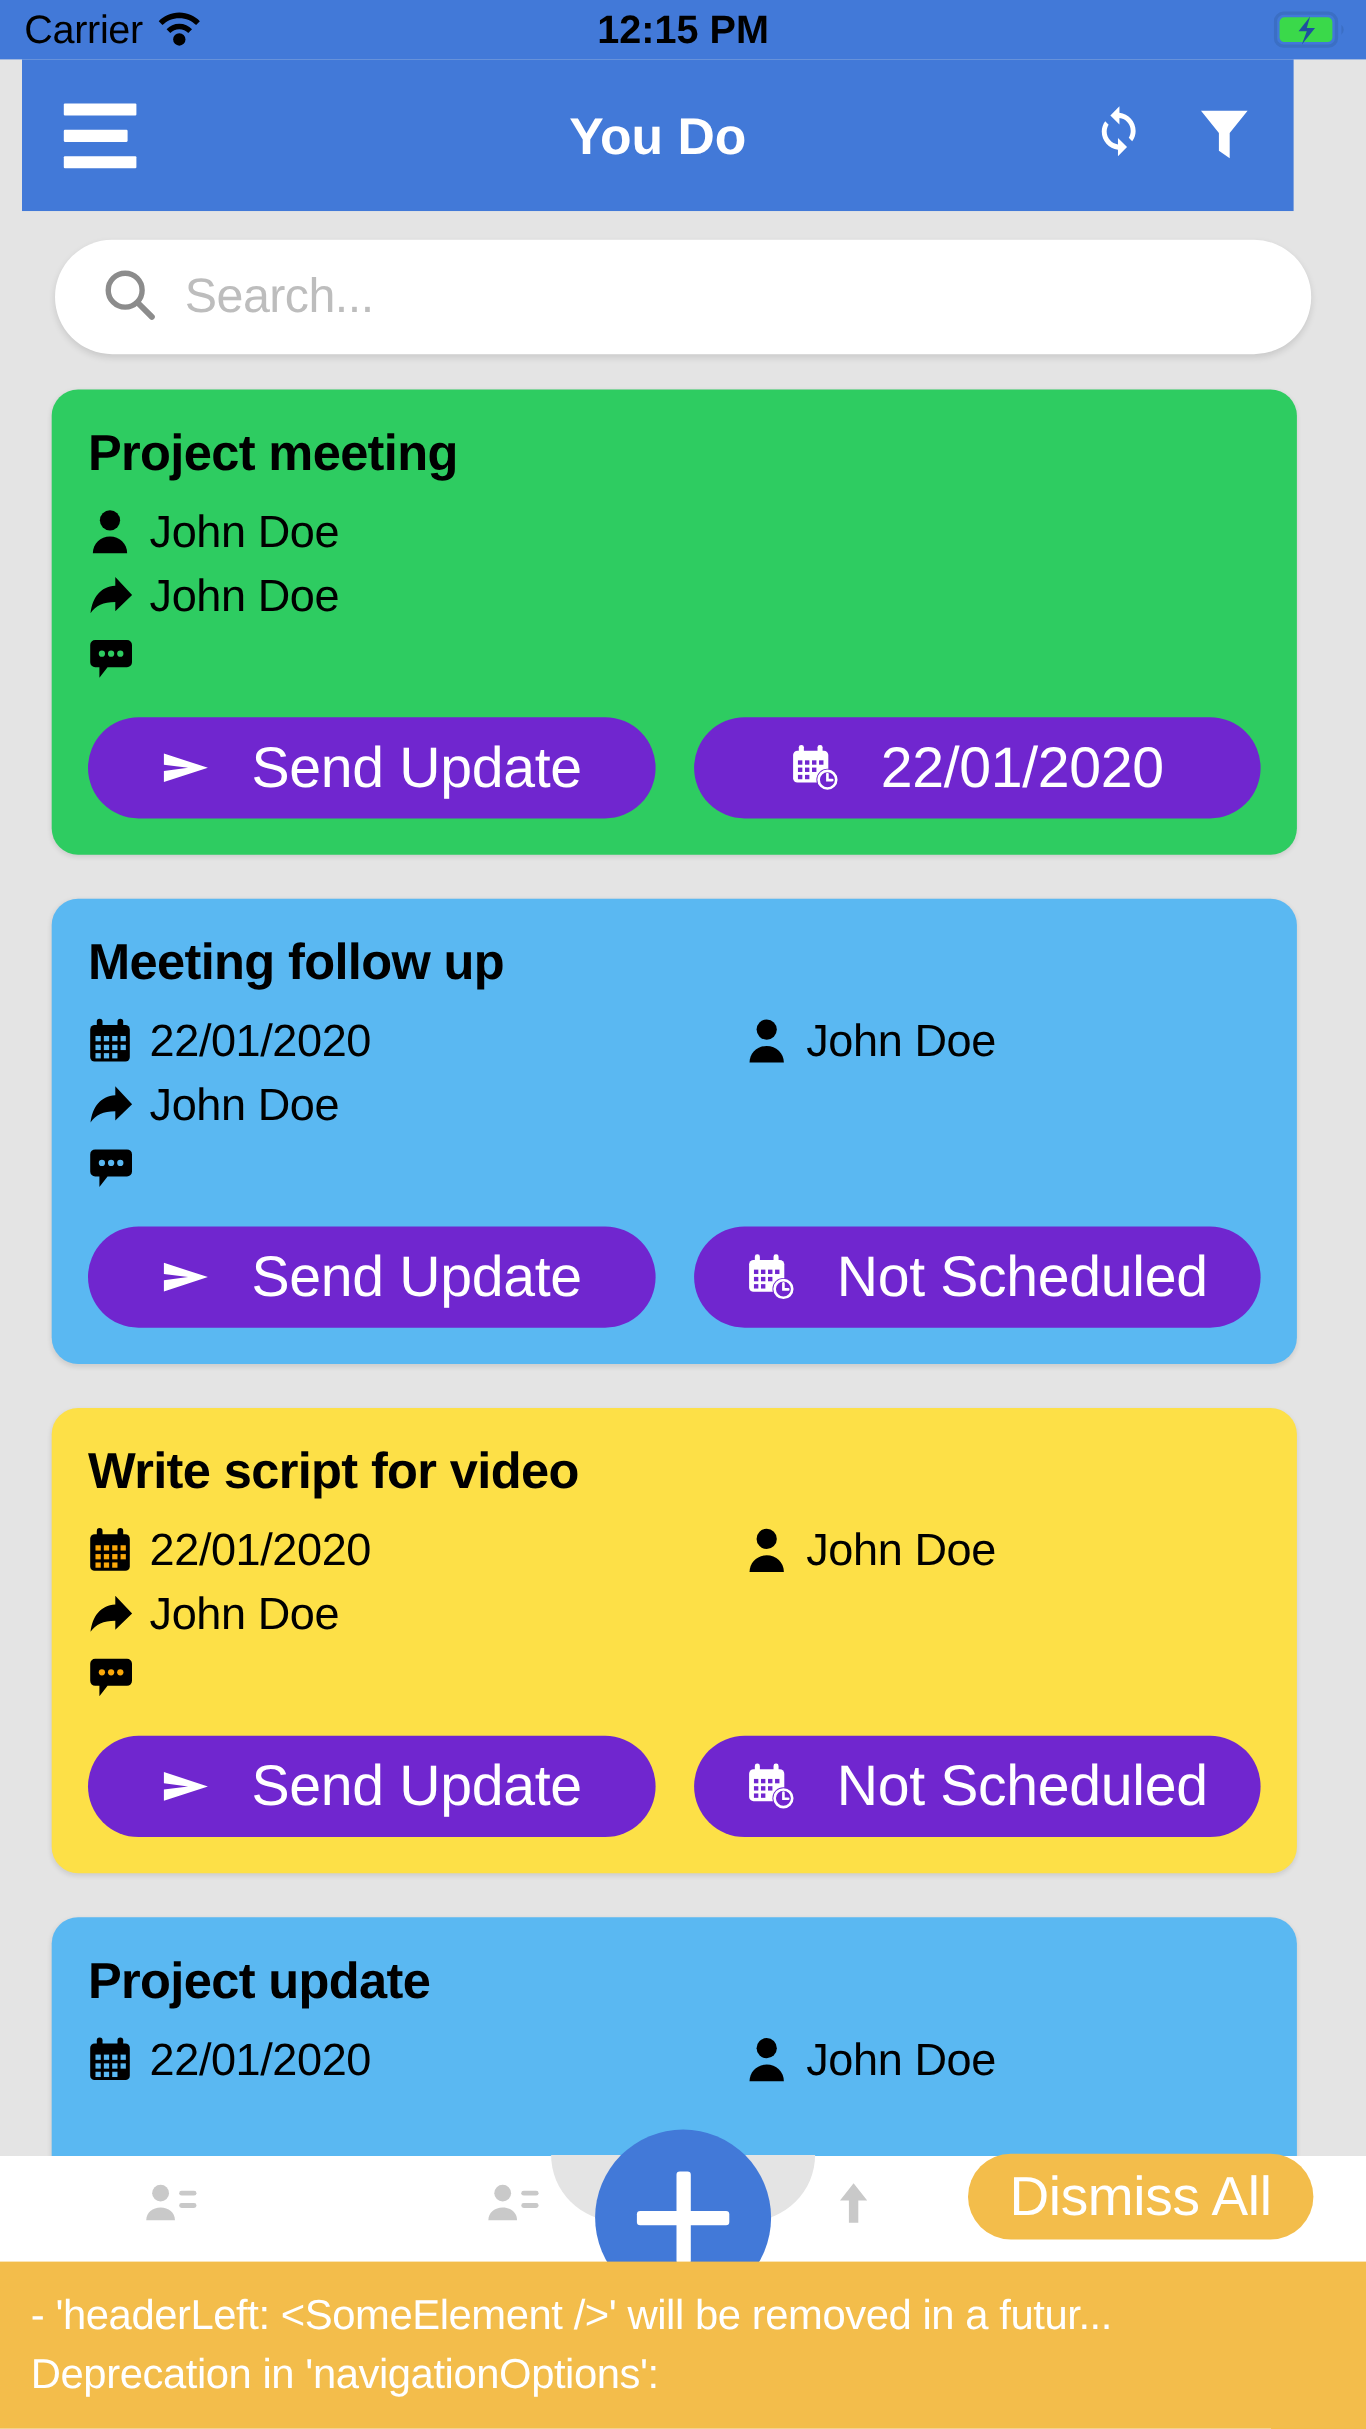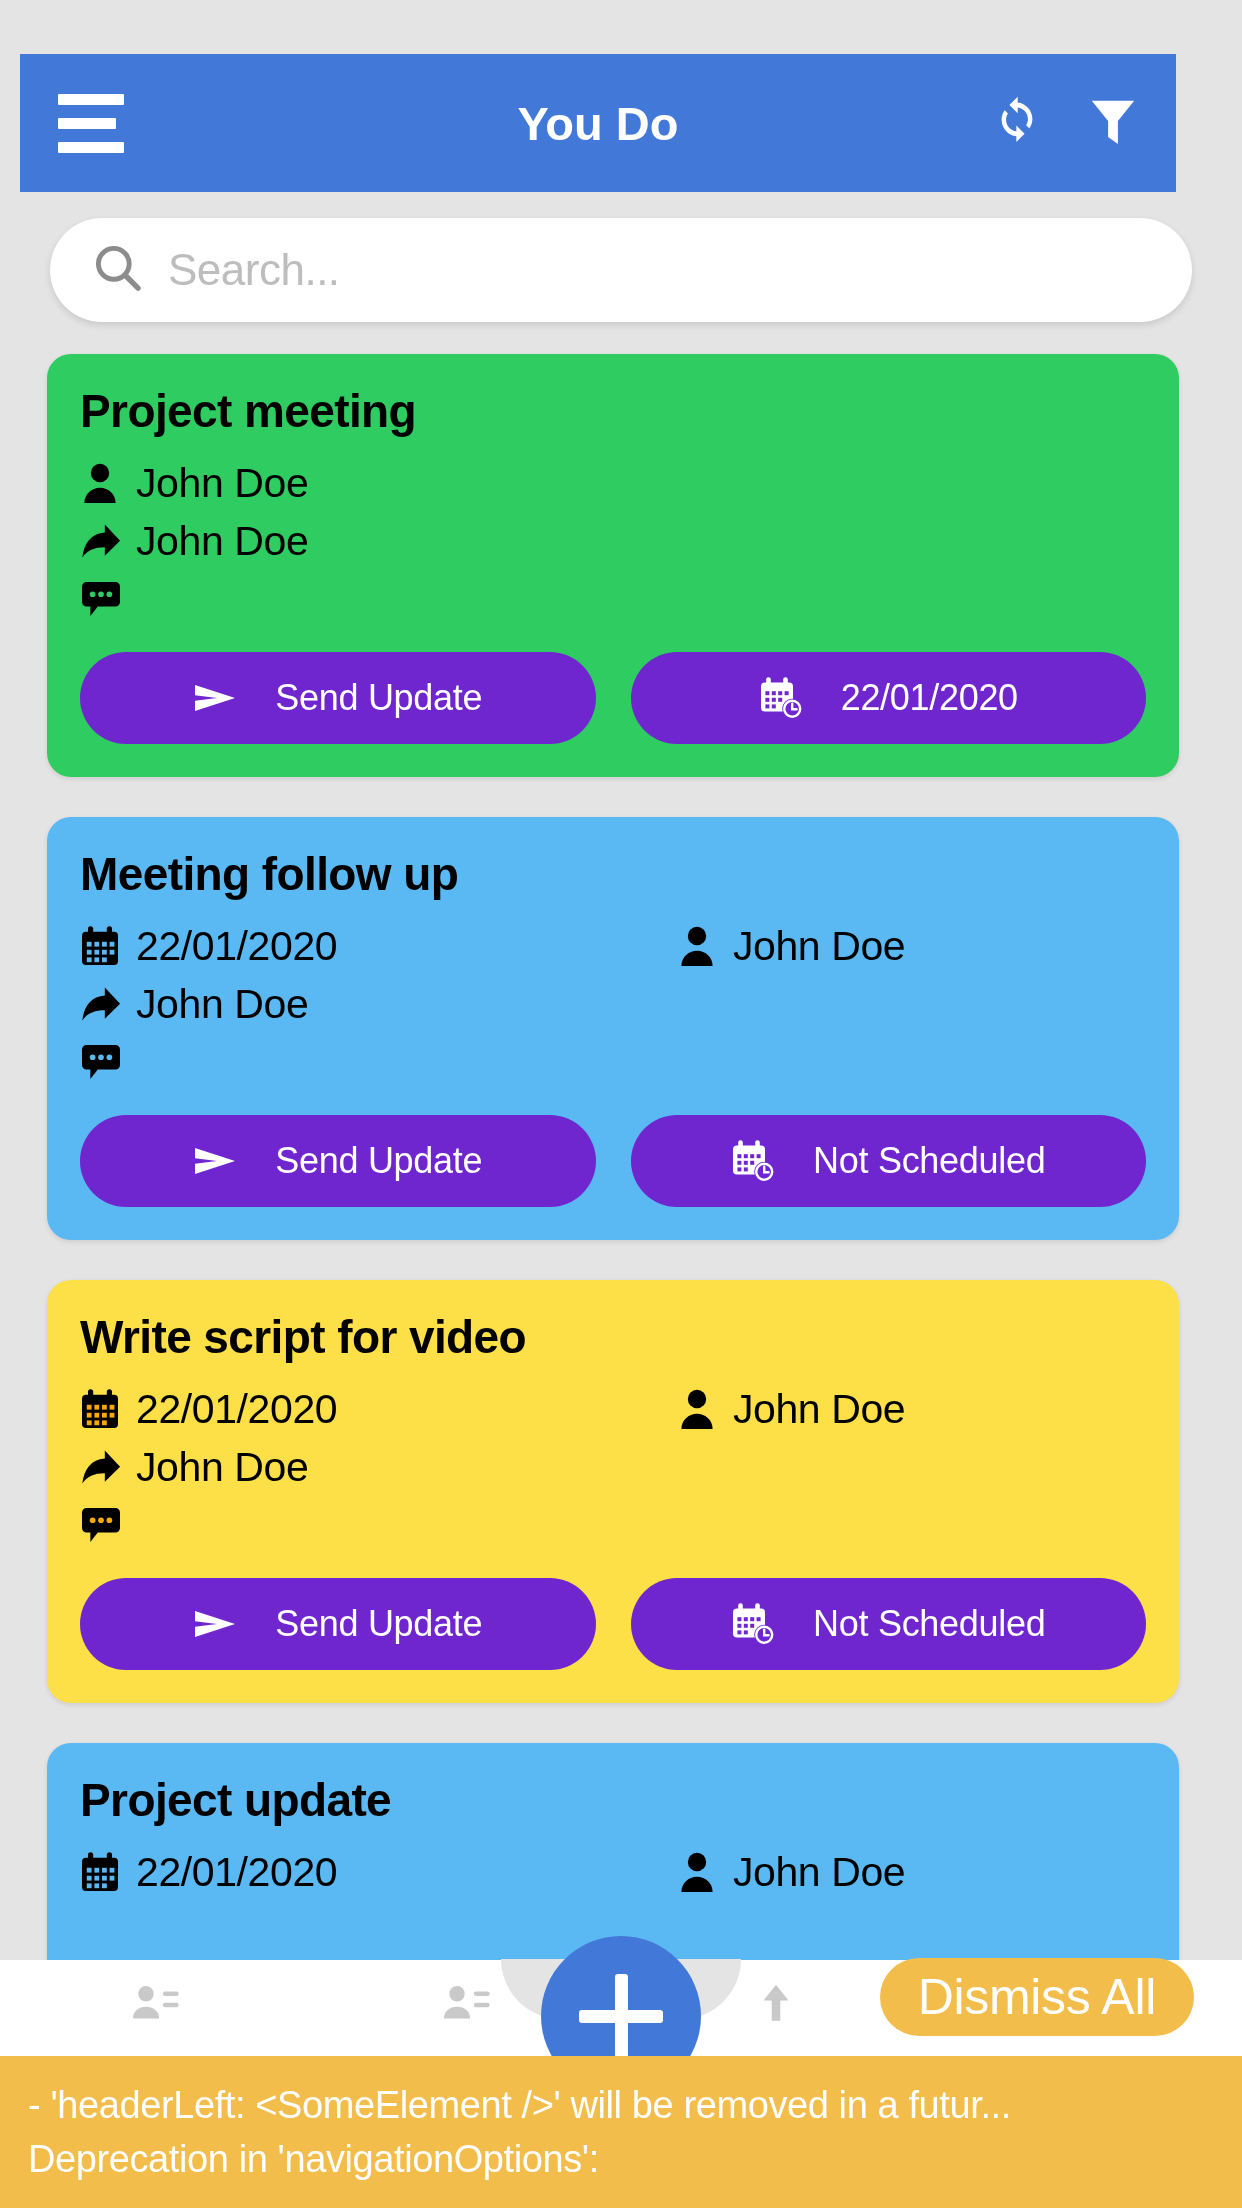--- a/index.html
+++ b/index.html
@@ -74,21 +74,21 @@
   .meta-row.split > .meta-item:first-child{ width:56%; }
   .meta-item{ display:flex; align-items:center; }
   .meta-ico{ width:46px; display:flex; align-items:center; justify-content:flex-start; flex:none; }
   .meta-text{ font-size:41px; color:#000; margin-left:10px; letter-spacing:-0.4px; }
 
   .btn-row{ display:flex; gap:35px; padding:24px 0 33px 0; }
   .btn{
     flex:1; height:92px; border-radius:46px;
     background:#7026cf; color:#fff;
     display:flex; align-items:center; justify-content:center; gap:38px;
-    font-size:36px; cursor:pointer; letter-spacing:-0.3px;
+    font-size:52px; cursor:pointer; letter-spacing:-0.3px;
   }
   .btn .bico{ display:flex; align-items:center; }
 
   
   .tabbar{
     position:absolute; left:0; bottom:0; width:1242px; height:248px;
     background:#fff;
   }
   .tabbar-notch{
     position:absolute; left:50%; transform:translateX(-50%);
@@ -126,20 +126,40 @@
     background:#f3bd4b; color:#fff;
     padding:22px 28px 0 28px; z-index:10;
   }
   .warnbanner div{ font-size:38px; line-height:54px; letter-spacing:-0.4px; }
 </style>
 </head>
 <body>
 
 <div id="app">
 
+  <div class="statusbar">
+    <div class="sb-left">
+      <span class="sb-carrier">Carrier</span>
+      <span>
+        <svg width="42" height="34" viewBox="0 0 24 20">
+            <path fill="#000" d="M12 2C7.5 2 3.6 3.9 1 6.6l2 2.1C5.2 6.4 8.4 5 12 5s6.8 1.4 9 3.7l2-2.1C20.4 3.9 16.5 2 12 2zm0 6c-2.7 0-5.1 1.1-6.8 2.9l2 2.1c1.2-1.2 2.9-2 4.8-2s3.6.8 4.8 2l2-2.1C17.1 9.1 14.7 8 12 8z"></path>
+            <circle cx="12" cy="16.4" r="3.3" fill="#000"></circle>
+          </svg>
+      </span>
+    </div>
+    <div class="sb-center">12:15 PM</div>
+    <div class="sb-right">
+      <svg width="66" height="34" viewBox="0 0 44 22">
+        <rect x="1" y="1" width="37" height="20" rx="5" ry="5" fill="none" stroke="#3b6fc4" stroke-width="2"></rect>
+        <rect x="3.5" y="3.5" width="32" height="15" rx="3" ry="3" fill="#3ad94a"></rect>
+        <path d="M41 8 v6 a4 4 0 0 0 0-6z" fill="#3b6fc4"></path>
+        <path d="M22 3 l-7 9 h5 l-3 8 8-10 h-5 z" fill="#1f4fa0"></path>
+      </svg>
+    </div>
+  </div>
 
   <div class="navbar">
     <div class="nav-menu">
       <i></i>
         <i></i>
         <i></i>
     </div>
     <div class="nav-title">You Do</div>
     <div class="nav-actions">
       <div class="nav-icon">

